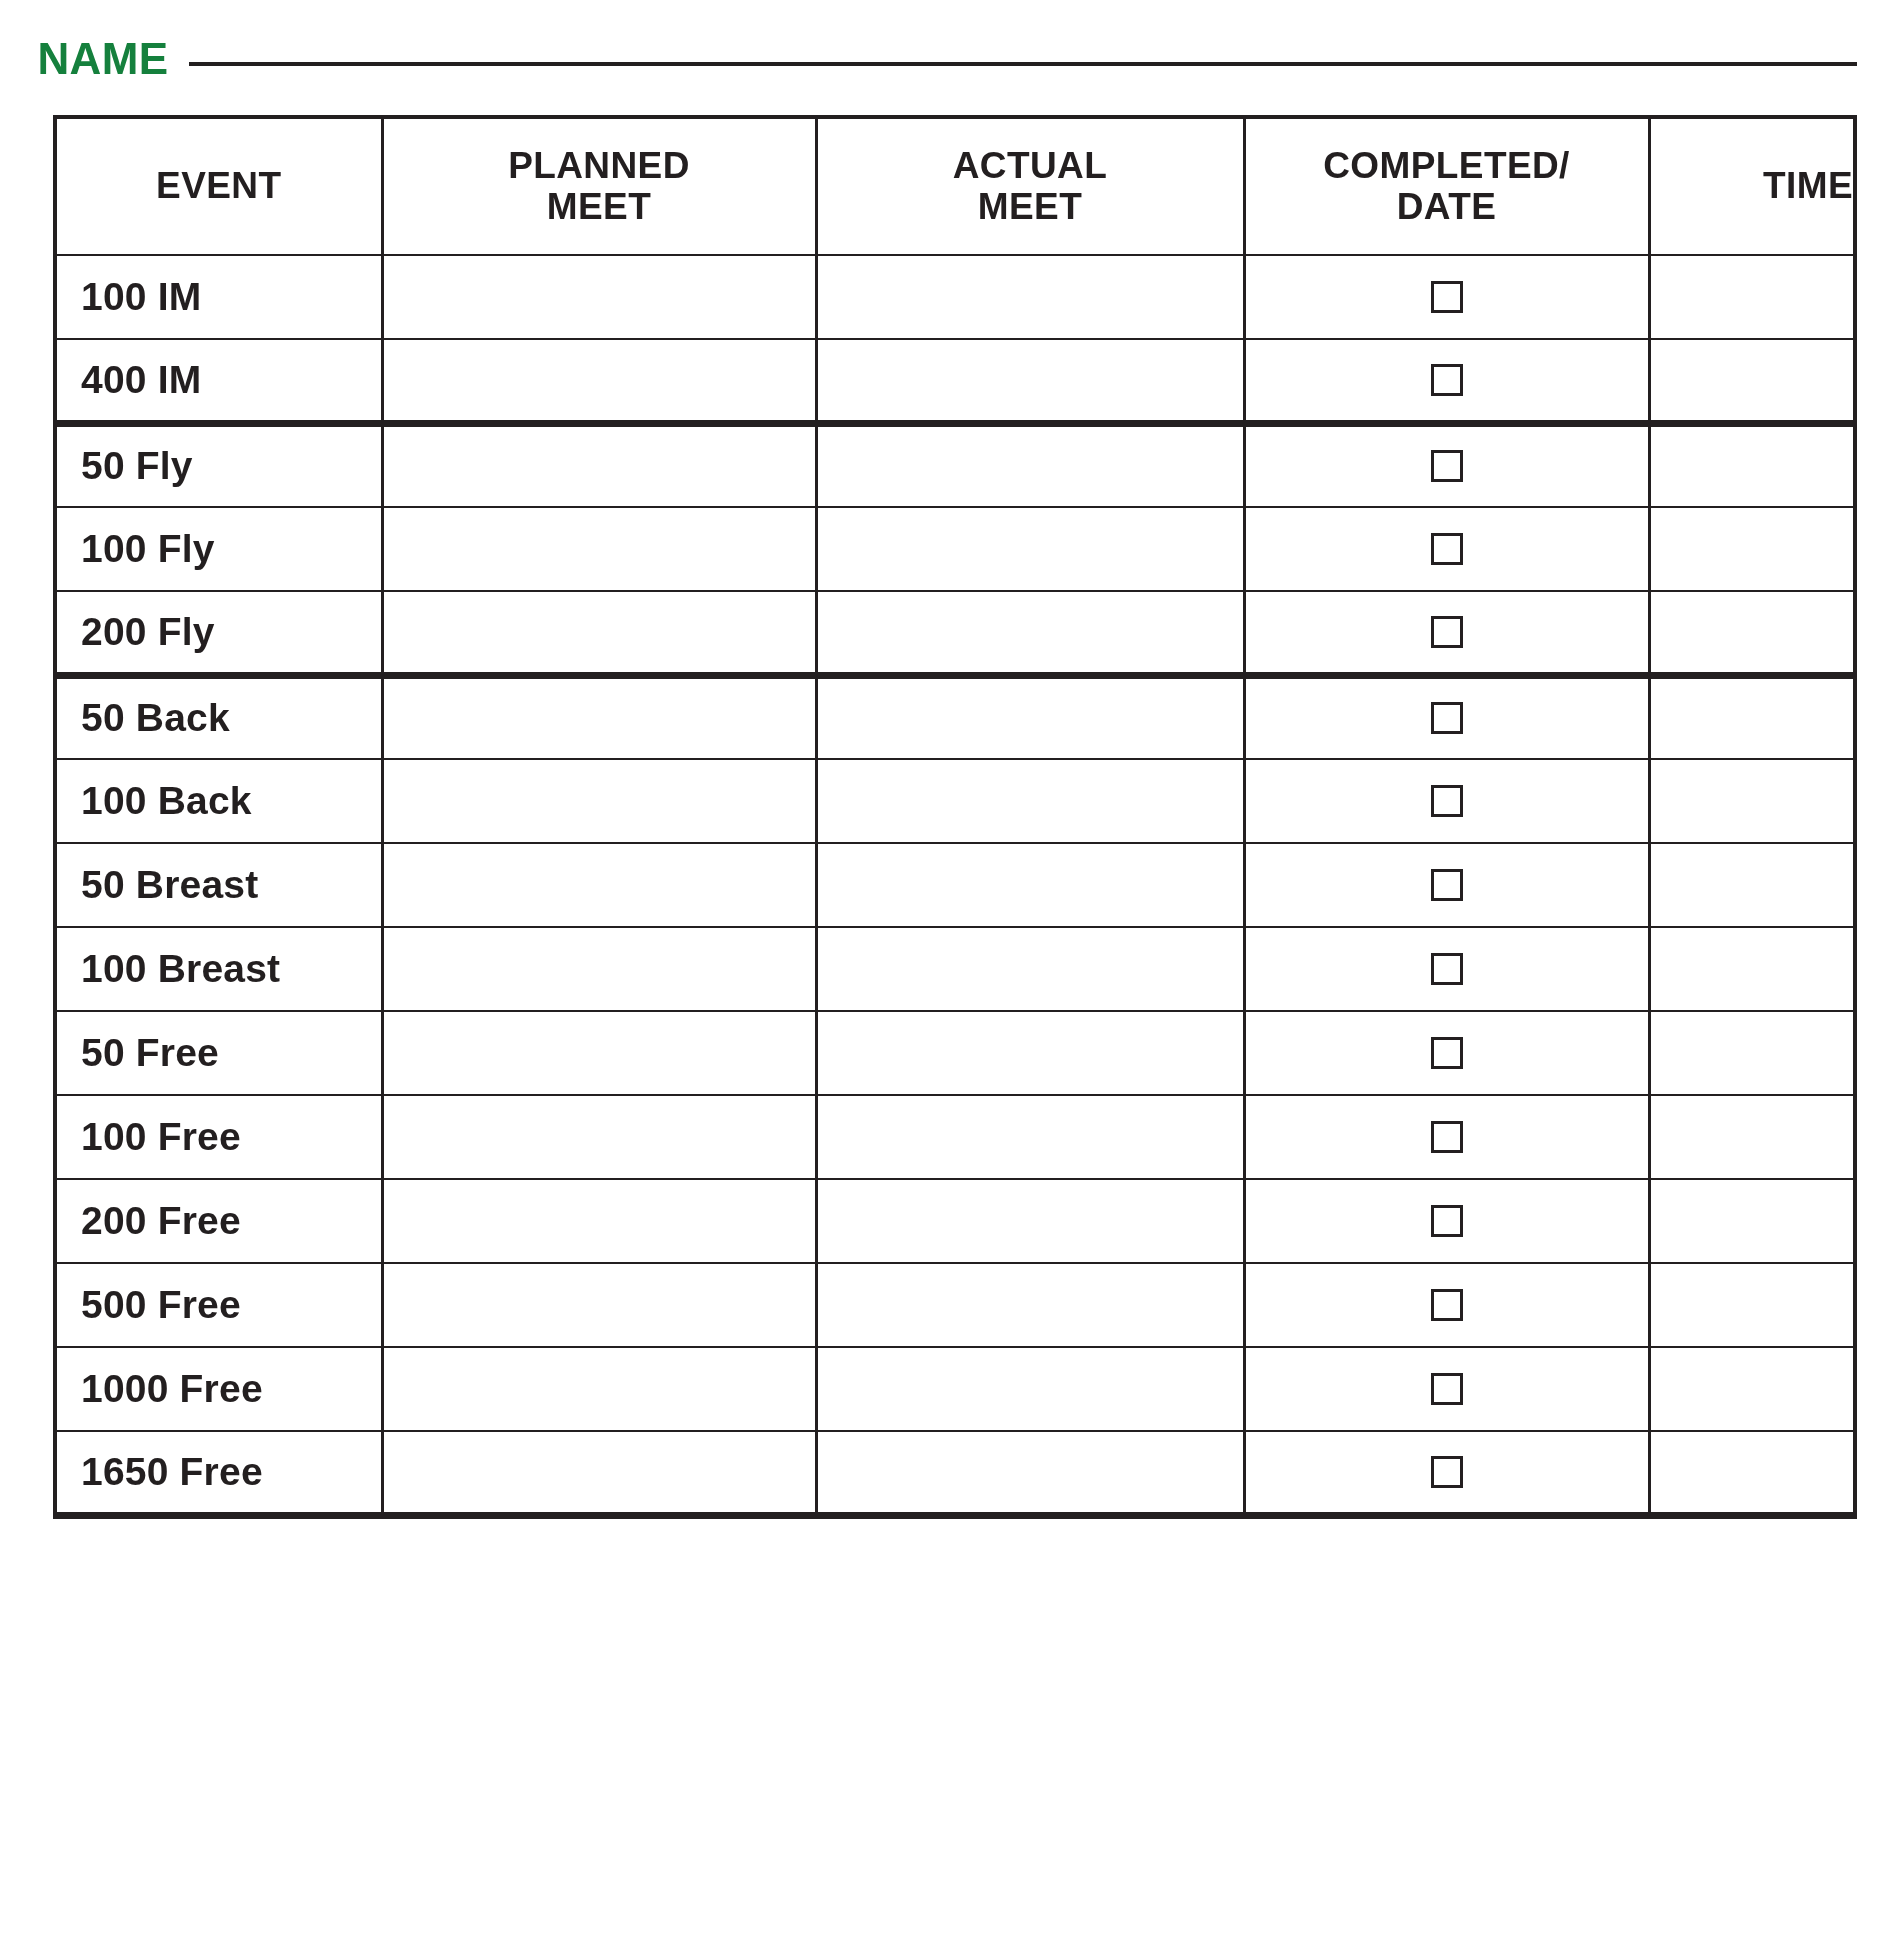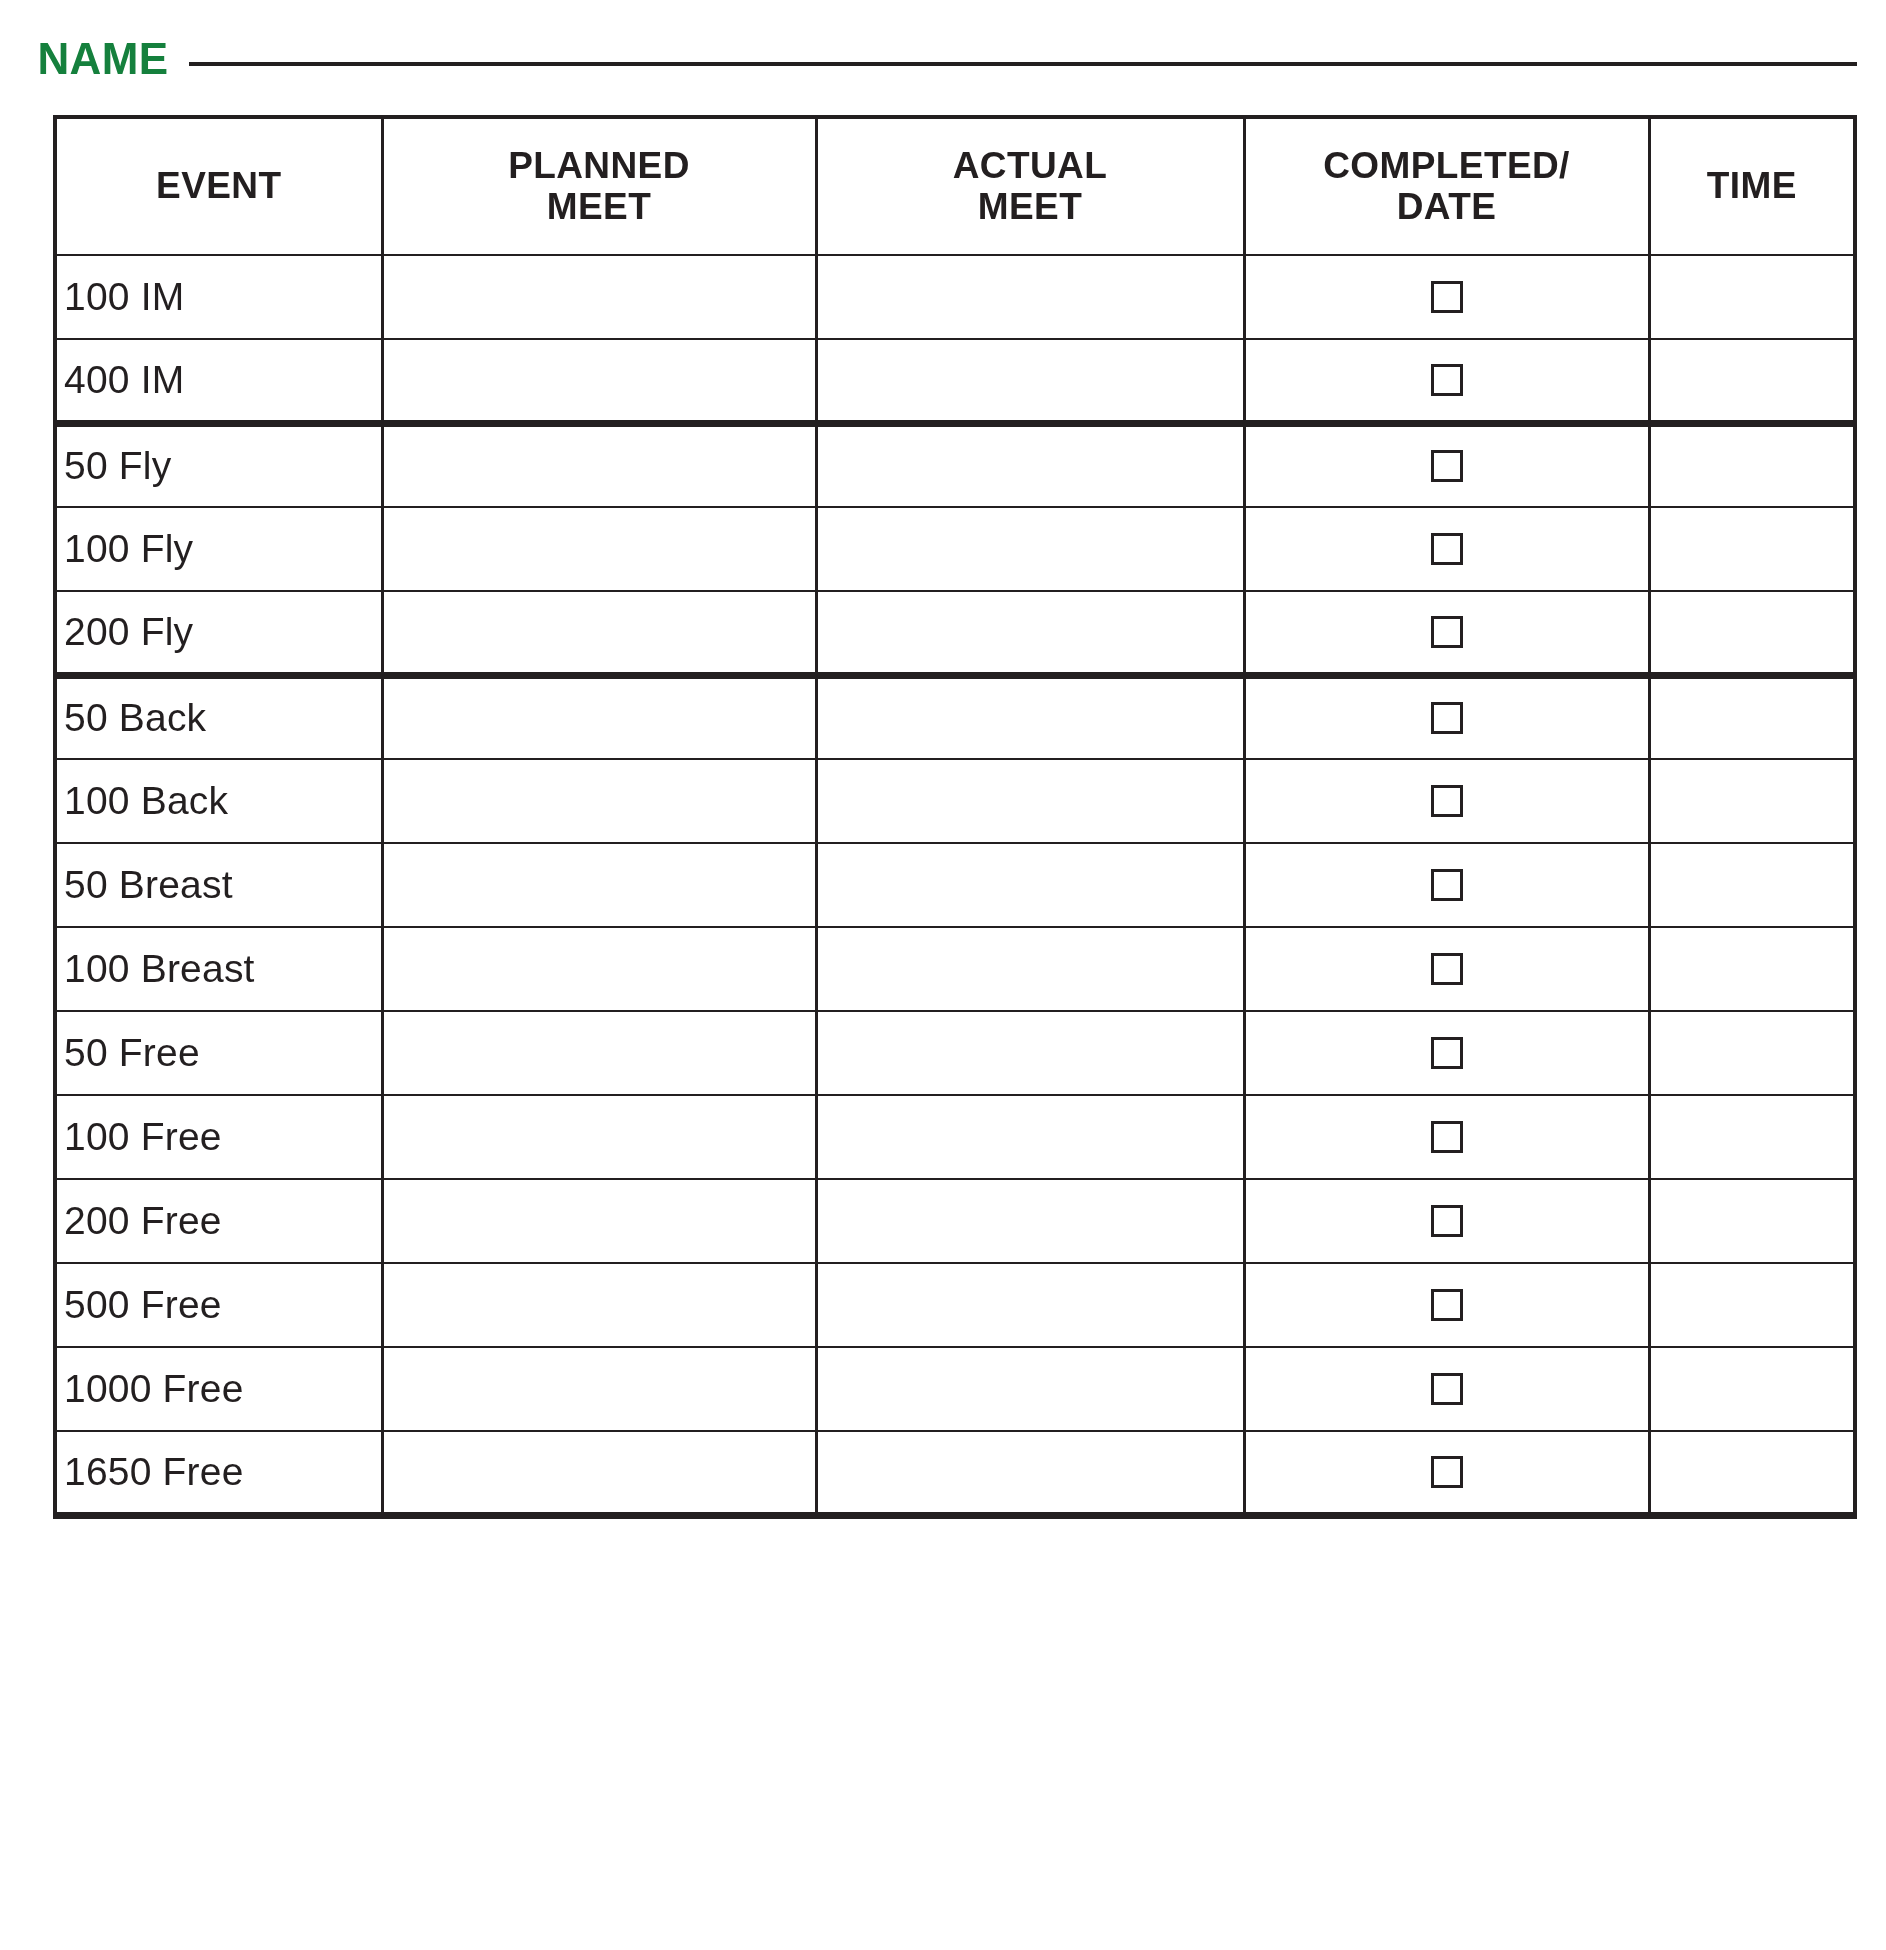--- a/index.html
+++ b/index.html
@@ -64,40 +64,41 @@
   table.events col.c-time    { width: auto; }
 
   table.events td, table.events th {
     border-right: 3.4px solid #231f20;
     border-bottom: 2.5px solid #231f20;
     padding: 0;
     vertical-align: middle;
   }
   table.events td:last-child, table.events th:last-child {
     border-right: none;
+    text-align: right;
   }
 
   
   thead th {
     height: 135px;
     font-size: 37px;
     font-weight: bold;
     text-align: center;
     line-height: 1.1;
     letter-spacing: 0.4px;
     border-bottom: 7.6px solid #231f20;
     padding: 0 5px;
   }
 
   
   tbody tr { height: 84px; }
   tbody td.event-cell {
     font-size: 39px;
-    font-weight: normal;
-    padding-left: 7px;
+    font-weight: bold;
+    padding-left: 24px;
     white-space: nowrap;
     letter-spacing: 0.2px;
   }
   tbody tr.group-end > td {
     border-bottom: 7.6px solid #231f20;
   }
 
   .check-cell {
     text-align: center;
   }

